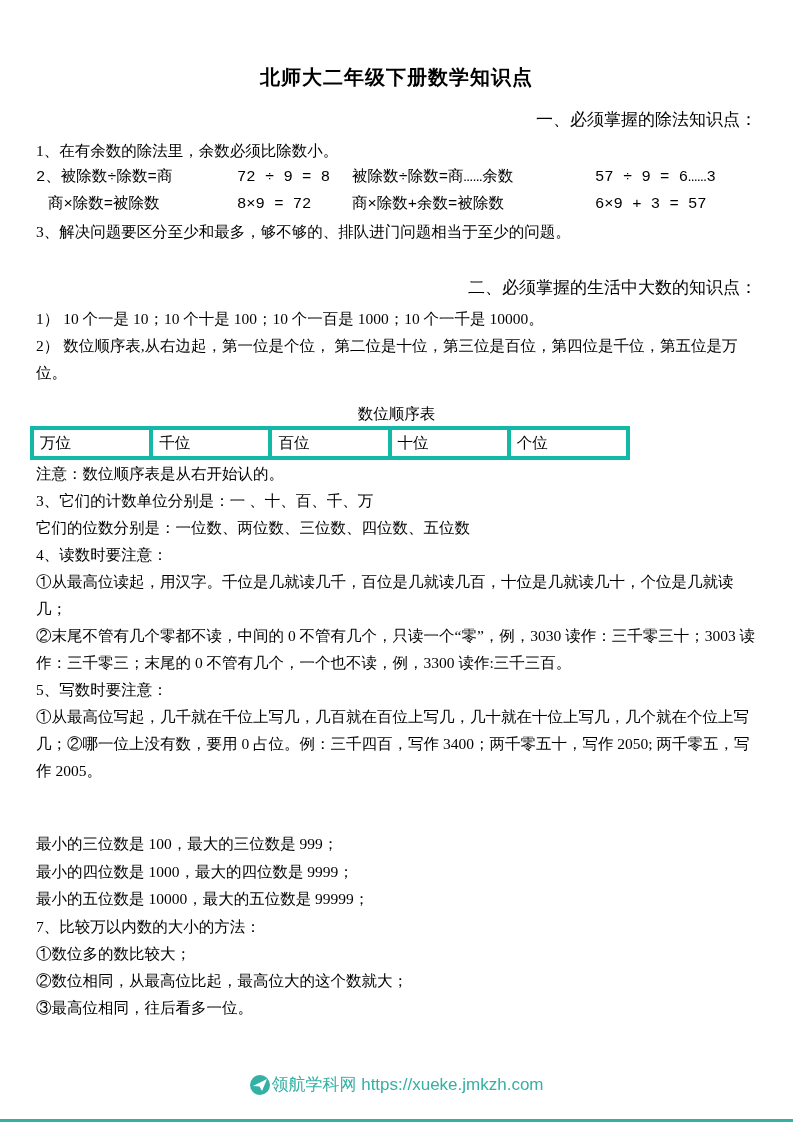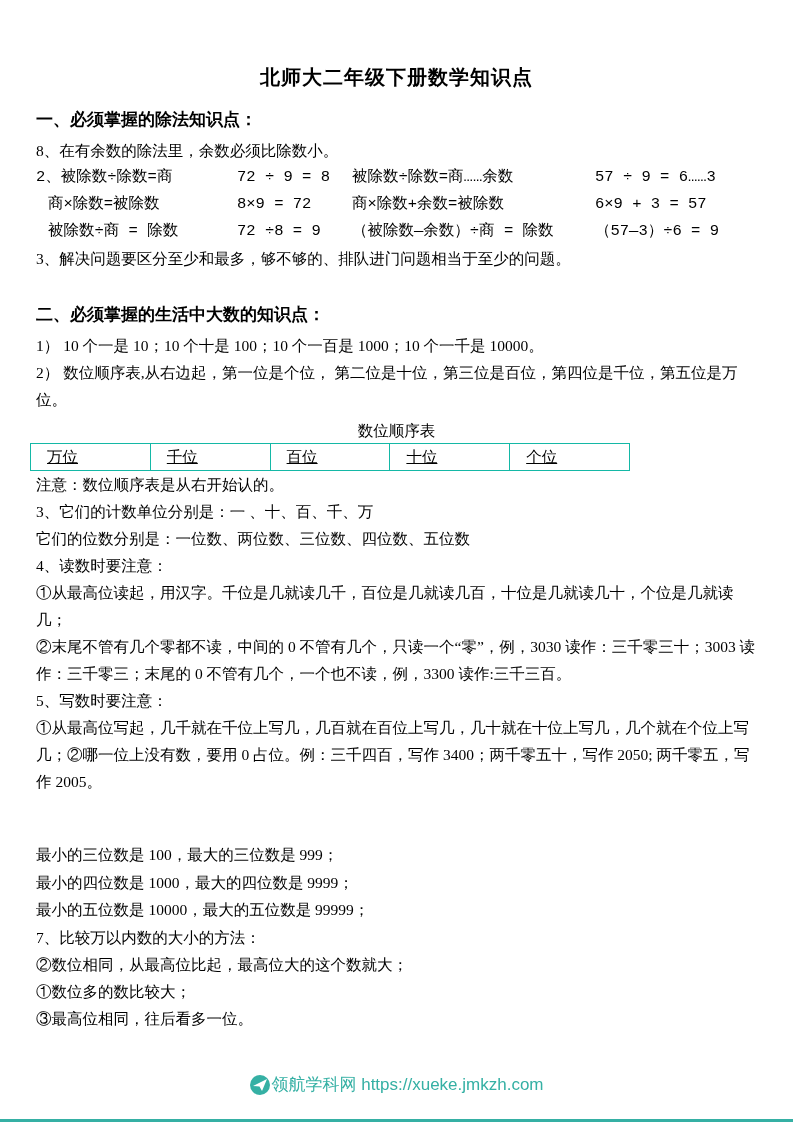--- a/index.html
+++ b/index.html
@@ -17,58 +17,58 @@
   }
   .title {
     font-size:20px;
     font-weight:bold;
     text-align:center;
     margin:0 0 16px 0;
     letter-spacing:1px;
   }
   .heading {
     font-size:17px;
-    font-weight:bold;
+    font-weight:normal;
     line-height:26px;
     margin:6px 0 4px 0;
+    text-align:right;
   }
   .heading2 { margin-top:30px; }
   .line {
     font-size:15.5px;
     line-height:27px;
     margin:0;
   }
   .formula-grid {
     display:grid;
     grid-template-columns:201px 115px 243px auto;
     font-size:15.5px;
     line-height:27px;
     font-family:Liberation Mono, monospace;
   }
   .fcell { white-space:nowrap; }
   .findent { padding-left:12px; }
   .table-caption {
     font-size:15.5px;
     line-height:24px;
     text-align:center;
-    margin-top:6px;
+    margin-top:16px;
   }
   .pv-table {
     border-collapse:collapse;
     width:600px;
     margin-left:-6px;
     table-layout:fixed;
   }
   .pv-table td {
-    border:1px solid #14b8a6;
+    border:4px solid #14b8a6;
     height:26px;
     font-size:15.5px;
-    padding:0 0 0 16px;
+    padding:0 0 0 6px;
     vertical-align:middle;
-    text-decoration:underline;
   }
   .gap-big { margin-top:46px; }
   .wide-lines .line { line-height:27.5px; }
   .footer {
     position:absolute;
     left:0; right:0; bottom:26px;
     display:flex;
     align-items:center;
     justify-content:center;
     gap:0;
@@ -85,39 +85,33 @@
   }
 </style>
 </head>
 <body>
 
 <div class="page">
 
   <h1 class="title">北师大二年级下册数学知识点</h1>
 
   <div class="heading">一、必须掌握的除法知识点：</div>
-  <p class="line">8、在有余数的除法里，余数必须比除数小。</p>
+  <p class="line">1、在有余数的除法里，余数必须比除数小。</p>
 
   <div class="formula-grid">
     <span class="fcell">2、被除数÷除数=商</span>
     <span class="fcell">72 ÷ 9 = 8</span>
     <span class="fcell">被除数÷除数=商……余数</span>
     <span class="fcell">57 ÷ 9 = 6……3</span>
   </div>
   <div class="formula-grid">
     <span class="fcell findent">商×除数=被除数</span>
     <span class="fcell">8×9 = 72</span>
     <span class="fcell">商×除数+余数=被除数</span>
     <span class="fcell">6×9 + 3 = 57</span>
-  </div>
-  <div class="formula-grid">
-    <span class="fcell findent">被除数÷商 = 除数</span>
-    <span class="fcell">72 ÷8 = 9</span>
-    <span class="fcell">（被除数—余数）÷商 = 除数</span>
-    <span class="fcell">（57—3）÷6 = 9</span>
   </div>
 
   <p class="line">3、解决问题要区分至少和最多，够不够的、排队进门问题相当于至少的问题。</p>
 
   <div class="heading heading2">二、必须掌握的生活中大数的知识点：</div>
   <p class="line">1）  10 个一是 10；10 个十是 100；10 个一百是 1000；10 个一千是 10000。</p>
   <p class="line">2）  数位顺序表,从右边起，第一位是个位， 第二位是十位，第三位是百位，第四位是千位，第五位是万位。</p>
 
   <div class="table-caption">数位顺序表</div>
   <table class="pv-table">
@@ -141,22 +135,22 @@
   <p class="line">5、写数时要注意：</p>
   <p class="line">①从最高位写起，几千就在千位上写几，几百就在百位上写几，几十就在十位上写几，几个就在个位上写几；②哪一位上没有数，要用 0 占位。例：三千四百，写作 3400；两千零五十，写作 2050; 两千零五，写作 2005。</p>
 
   <div class="gap-big wide-lines">
     <p class="line">最小的三位数是 100，最大的三位数是 999；</p>
     <p class="line">最小的四位数是 1000，最大的四位数是 9999；</p>
     <p class="line">最小的五位数是 10000，最大的五位数是 99999；</p>
   </div>
 
   <p class="line">7、比较万以内数的大小的方法：</p>
+  <p class="line">①数位多的数比较大；</p>
   <p class="line">②数位相同，从最高位比起，最高位大的这个数就大；</p>
-  <p class="line">①数位多的数比较大；</p>
   <p class="line">③最高位相同，往后看多一位。</p>
 
   <div class="footer">
     <span class="logo">
       <svg width="22" height="22" viewBox="0 0 22 22" xmlns="http://www.w3.org/2000/svg">
         <circle cx="11" cy="11" r="10" fill="#35b0a4"></circle>
         <path d="M4 12 L18 5 L13 17 L10.5 12.5 Z" fill="#ffffff"></path>
       </svg>
     </span>
     <span class="footer-text">领航学科网 https://xueke.jmkzh.com</span>

